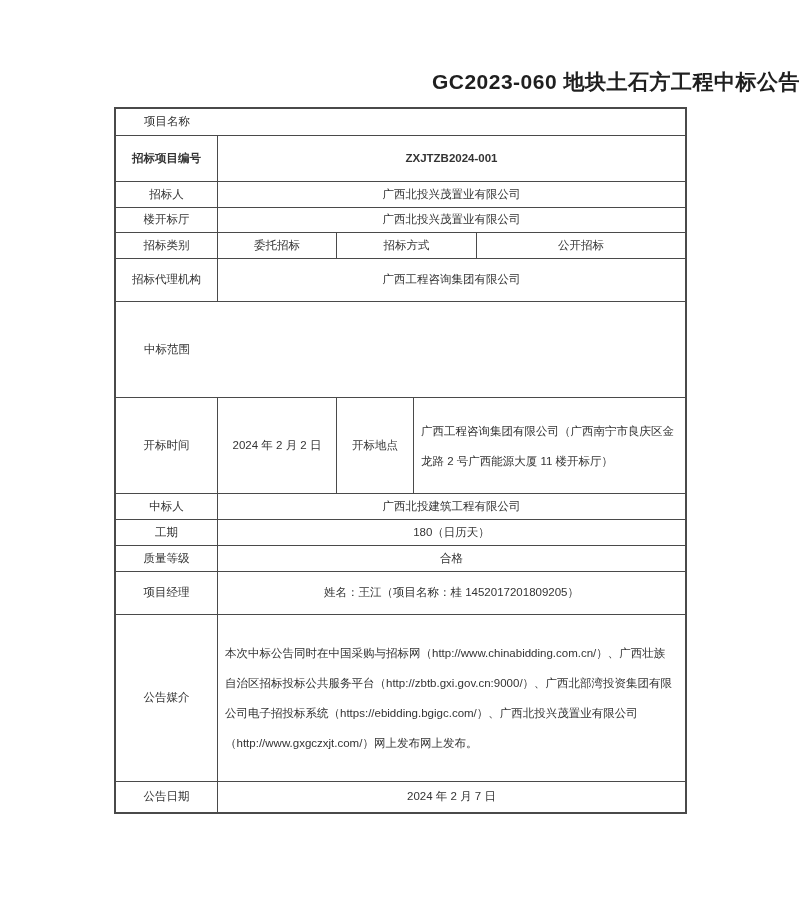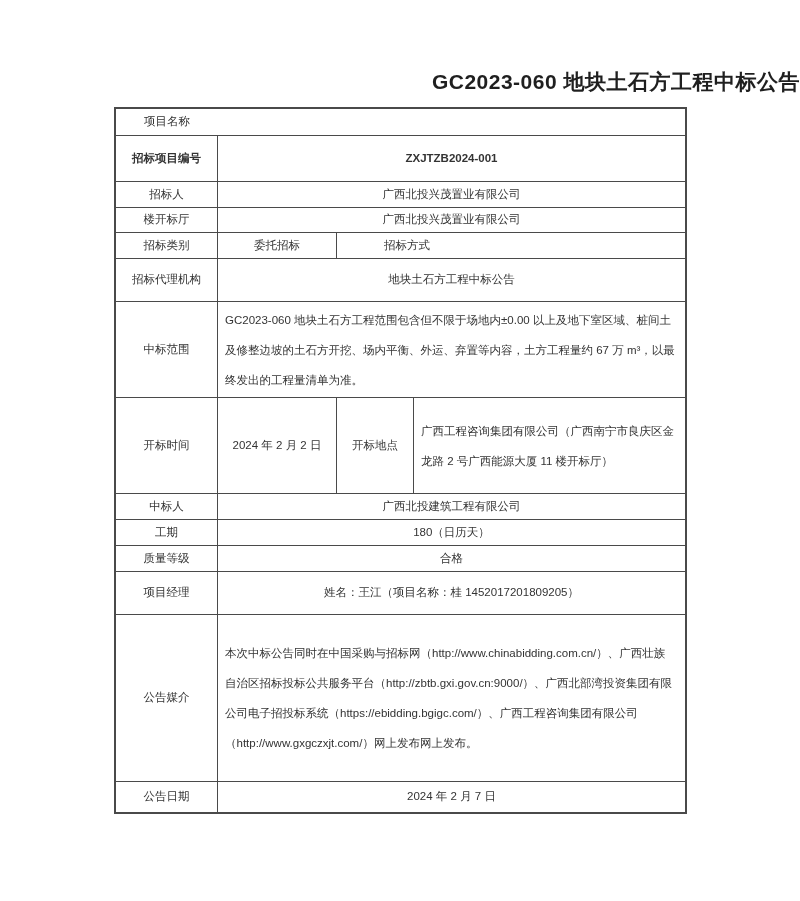--- a/index.html
+++ b/index.html
@@ -99,30 +99,30 @@
 
     <div class="row h25">
       <div class="cell lab">楼开标厅</div>
       <div class="cell val">广西北投兴茂置业有限公司</div>
     </div>
 
     <div class="row h26">
       <div class="cell lab">招标类别</div>
       <div class="cell w119">委托招标</div>
       <div class="cell w140">招标方式</div>
+      <div class="cell val">公开招标</div>
     </div>
 
     <div class="row h43">
       <div class="cell lab">招标代理机构</div>
-      <div class="cell val">地块土石方工程中标公告</div>
+      <div class="cell val">广西工程咨询集团有限公司</div>
     </div>
 
     <div class="row h96">
       <div class="cell lab">中标范围</div>
-      <div class="cell val para">GC2023-060 地块土石方工程范围包含但不限于场地内±0.00 以上及地下室区域、桩间土及修整边坡的土石方开挖、场内平衡、外运、弃置等内容，土方工程量约 67 万 m³，以最终发出的工程量清单为准。</div>
     </div>
 
     <div class="row h96">
       <div class="cell lab">开标时间</div>
       <div class="cell w119">2024 年 2 月 2 日</div>
       <div class="cell w77">开标地点</div>
       <div class="cell val para">广西工程咨询集团有限公司（广西南宁市良庆区金龙路 2 号广西能源大厦 11 楼开标厅）</div>
     </div>
 
     <div class="row h26">
@@ -141,21 +141,21 @@
       <div class="cell val">合格</div>
     </div>
 
     <div class="row h43">
       <div class="cell lab">项目经理</div>
       <div class="cell val">姓名：王江（项目名称：桂 1452017201809205）</div>
     </div>
 
     <div class="row h167">
       <div class="cell lab">公告媒介</div>
-      <div class="cell val para">本次中标公告同时在中国采购与招标网（http://www.chinabidding.com.cn/）、广西壮族自治区招标投标公共服务平台（http://zbtb.gxi.gov.cn:9000/）、广西北部湾投资集团有限公司电子招投标系统（https://ebidding.bgigc.com/）、广西工程咨询集团有限公司（http://www.gxgczxjt.com/）网上发布网上发布。</div>
+      <div class="cell val para">本次中标公告同时在中国采购与招标网（http://www.chinabidding.com.cn/）、广西壮族自治区招标投标公共服务平台（http://zbtb.gxi.gov.cn:9000/）、广西北部湾投资集团有限公司电子招投标系统（https://ebidding.bgigc.com/）、广西北投兴茂置业有限公司（http://www.gxgczxjt.com/）网上发布网上发布。</div>
     </div>
 
     <div class="row h30">
       <div class="cell lab">公告日期</div>
       <div class="cell val">2024 年 2 月 7 日</div>
     </div>
 
   </div>
 </div>
 

